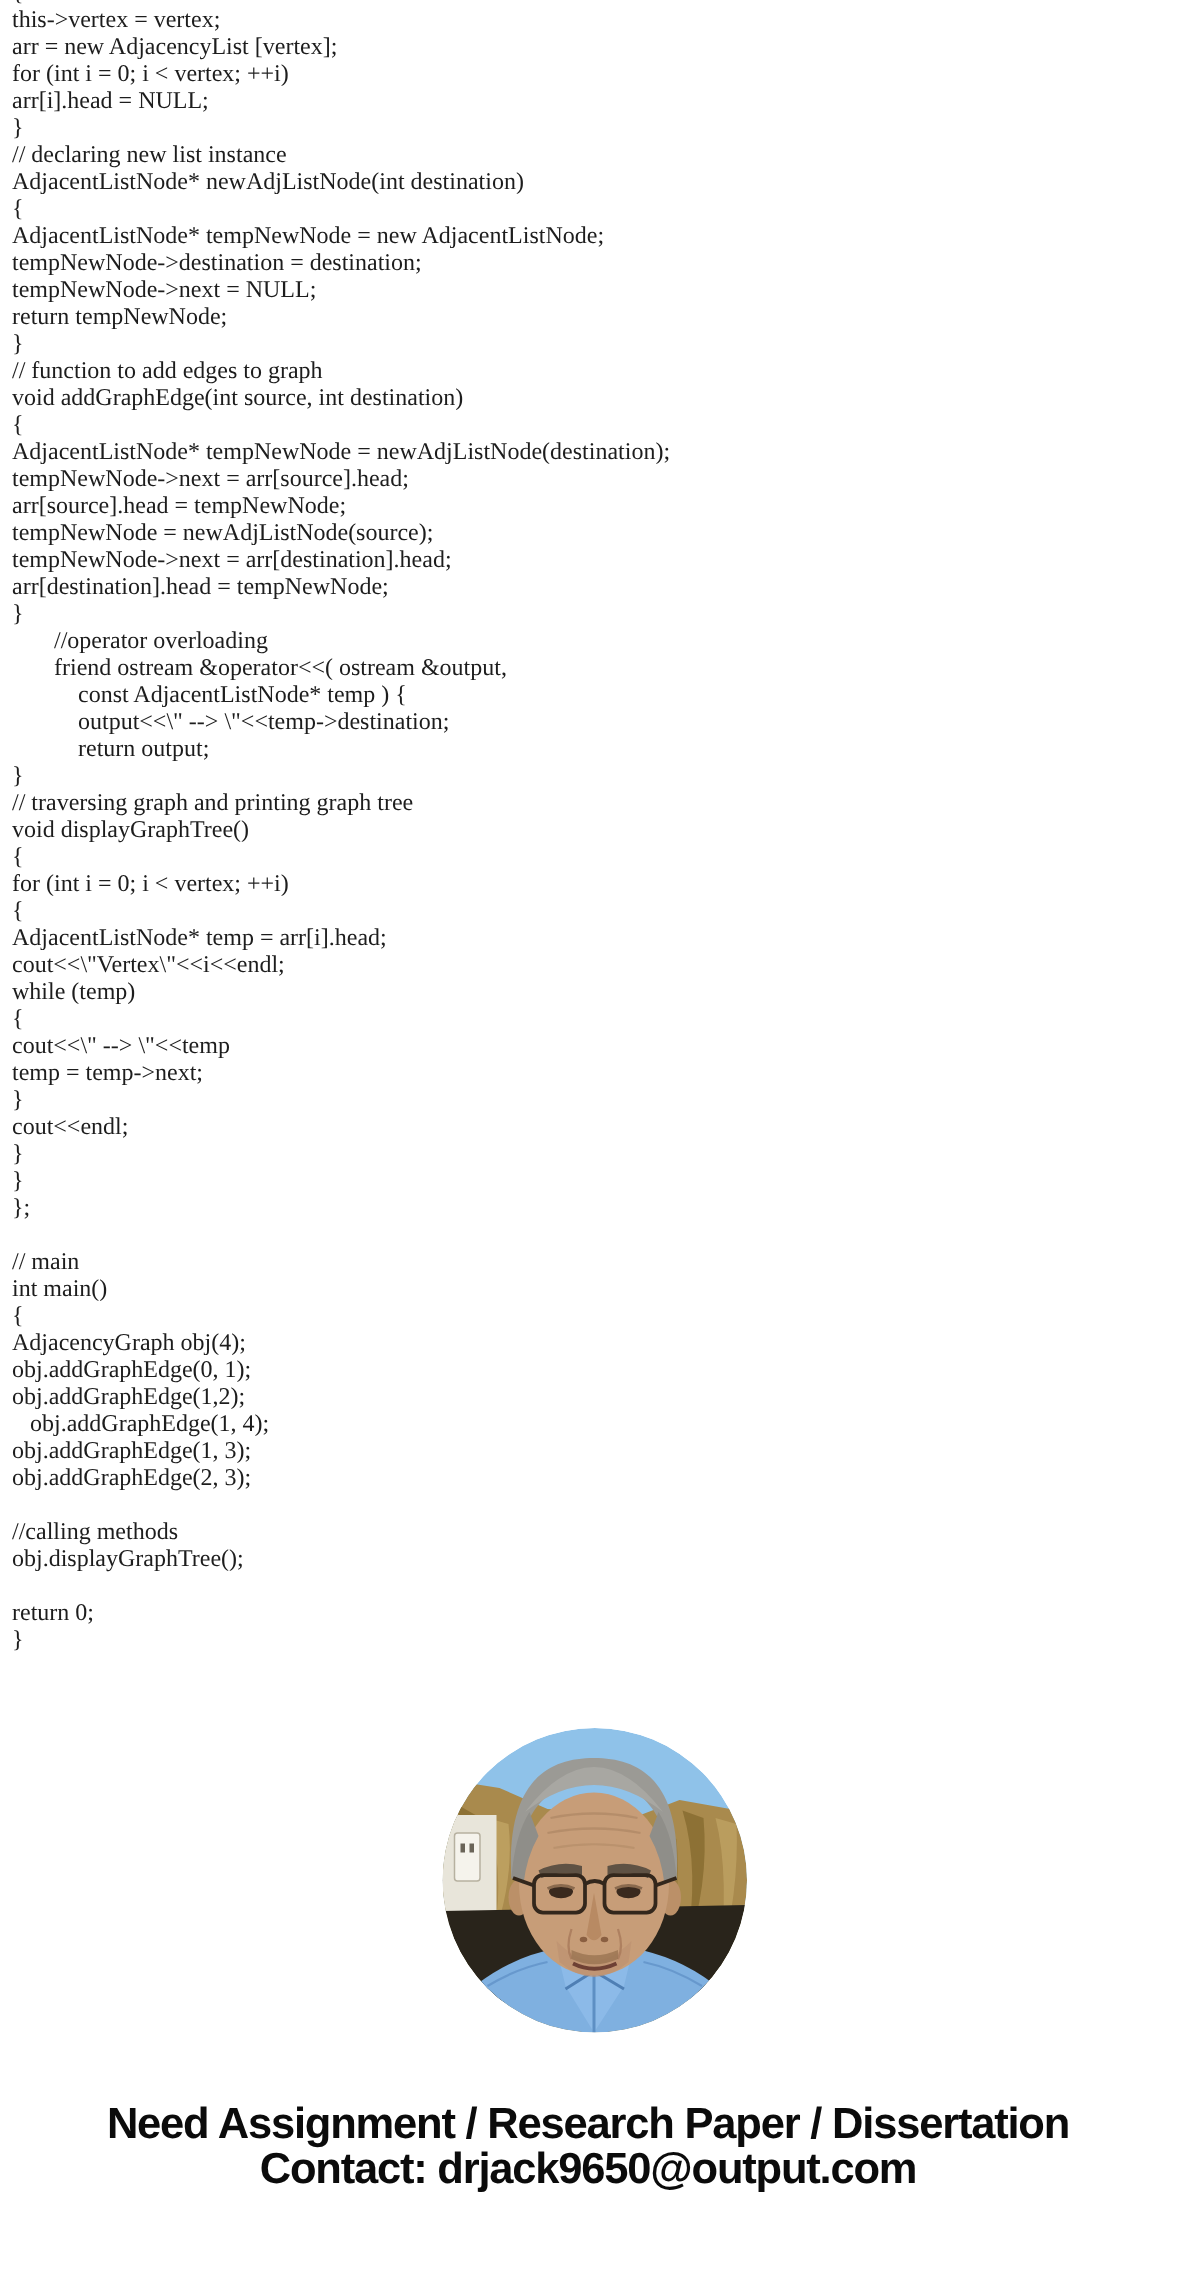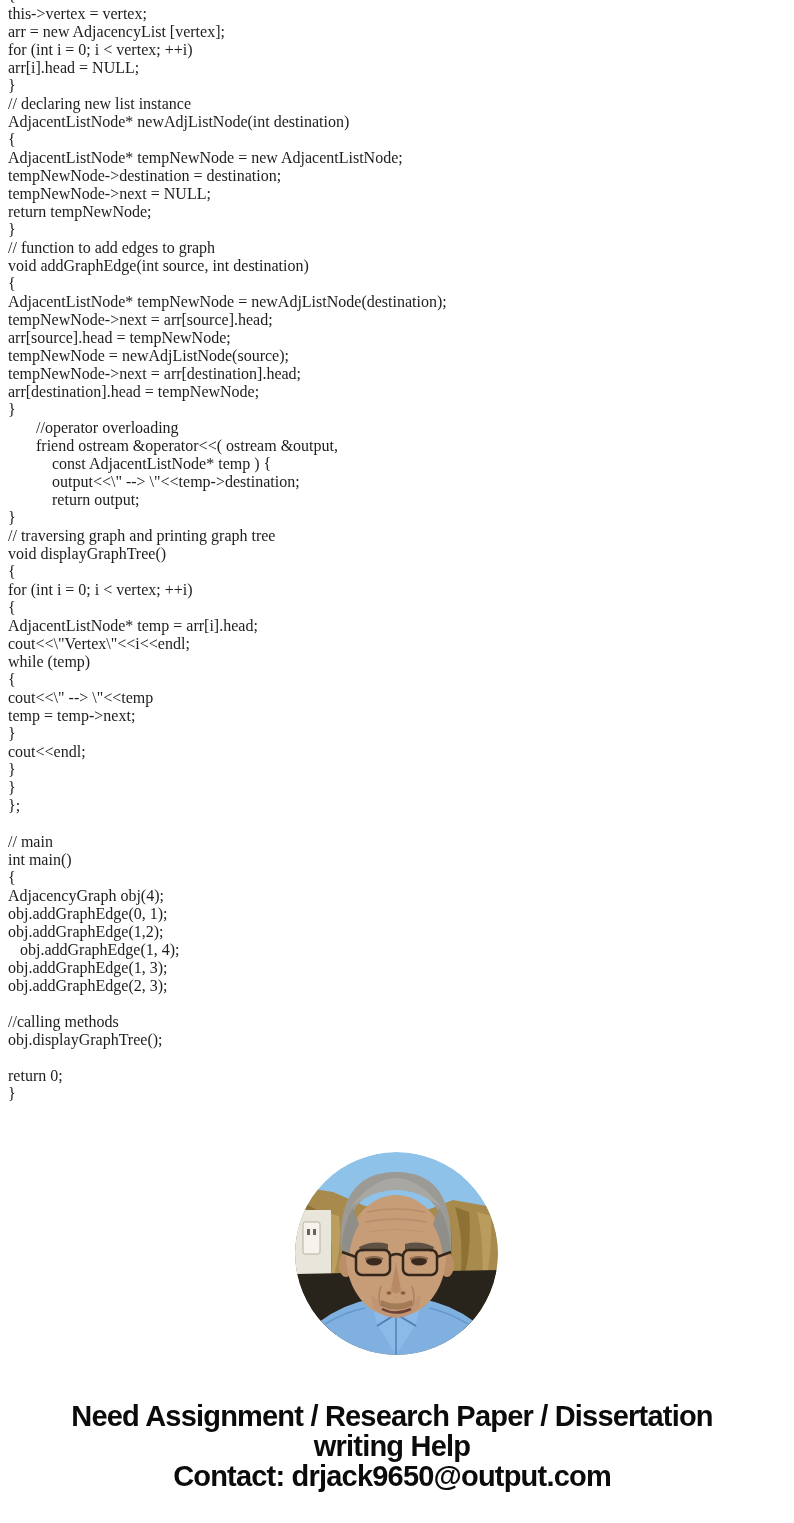--- a/index.html
+++ b/index.html
@@ -134,17 +134,16 @@
         <path d="M117,134 Q121,146 117,154" fill="none" stroke="#a8795a" stroke-width="1.5" opacity="0.8"></path>
 
         <path d="M86,148 Q101,155 117,148 L117,154 Q101,161 86,154 Z" fill="#97714f" opacity="0.75"></path>
         <path d="M87,157 Q101,164 116,157" fill="none" stroke="#6e4034" stroke-width="2.5"></path>
       </g>
     </svg>
   </div>
 
   <div class="footer">
     <div class="footer-line">Need Assignment / Research Paper / Dissertation</div>
-    <div class="footer-line">writing Help</div>
     <div class="footer-line">Contact: drjack9650@output.com</div>
   </div>
 
 </div>
 
 </body></html>

